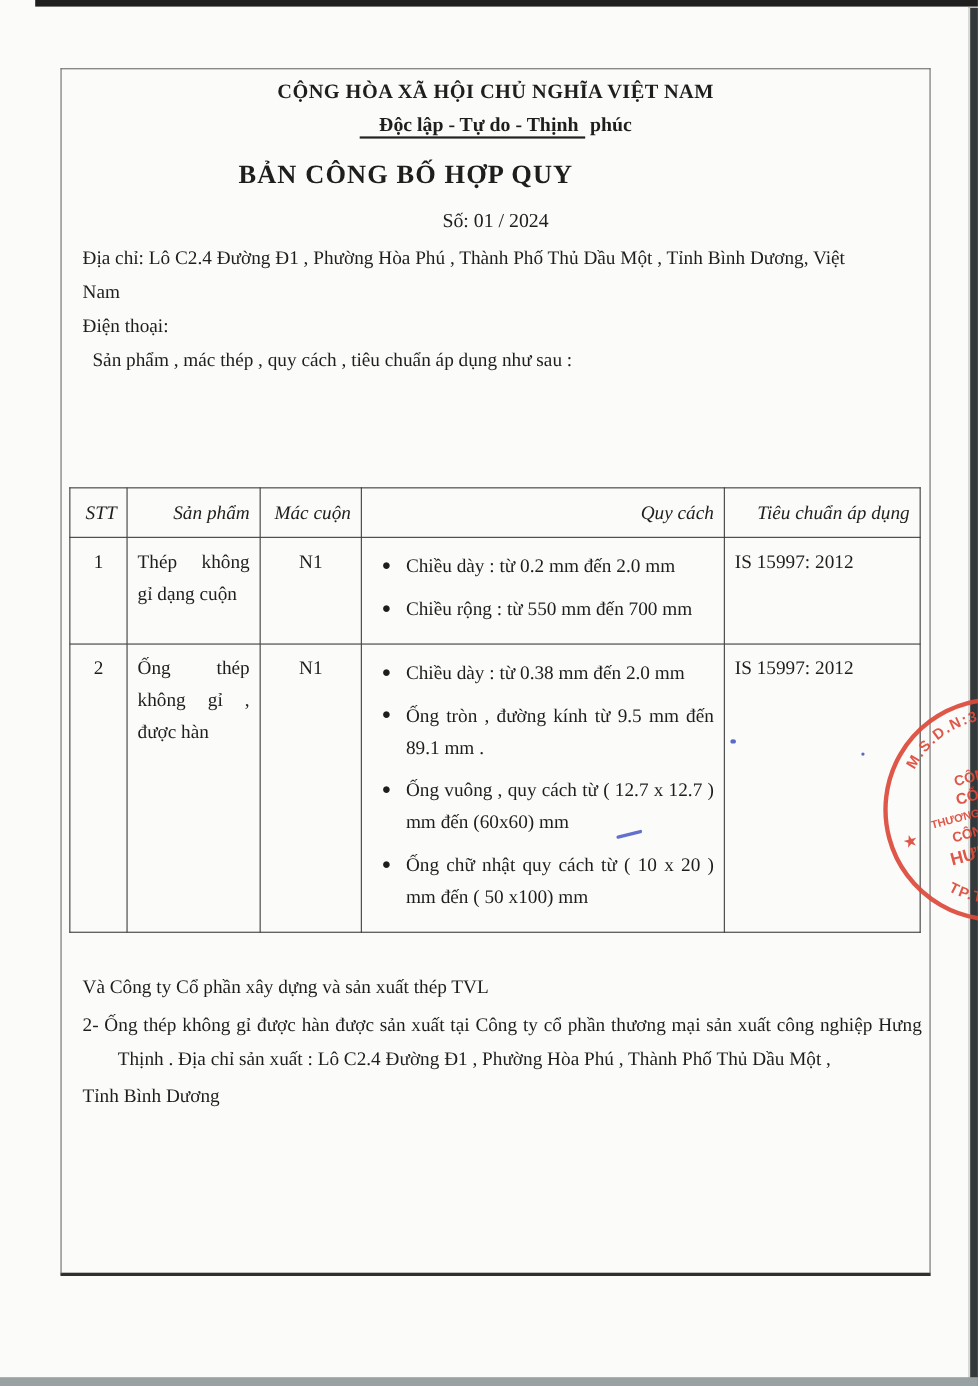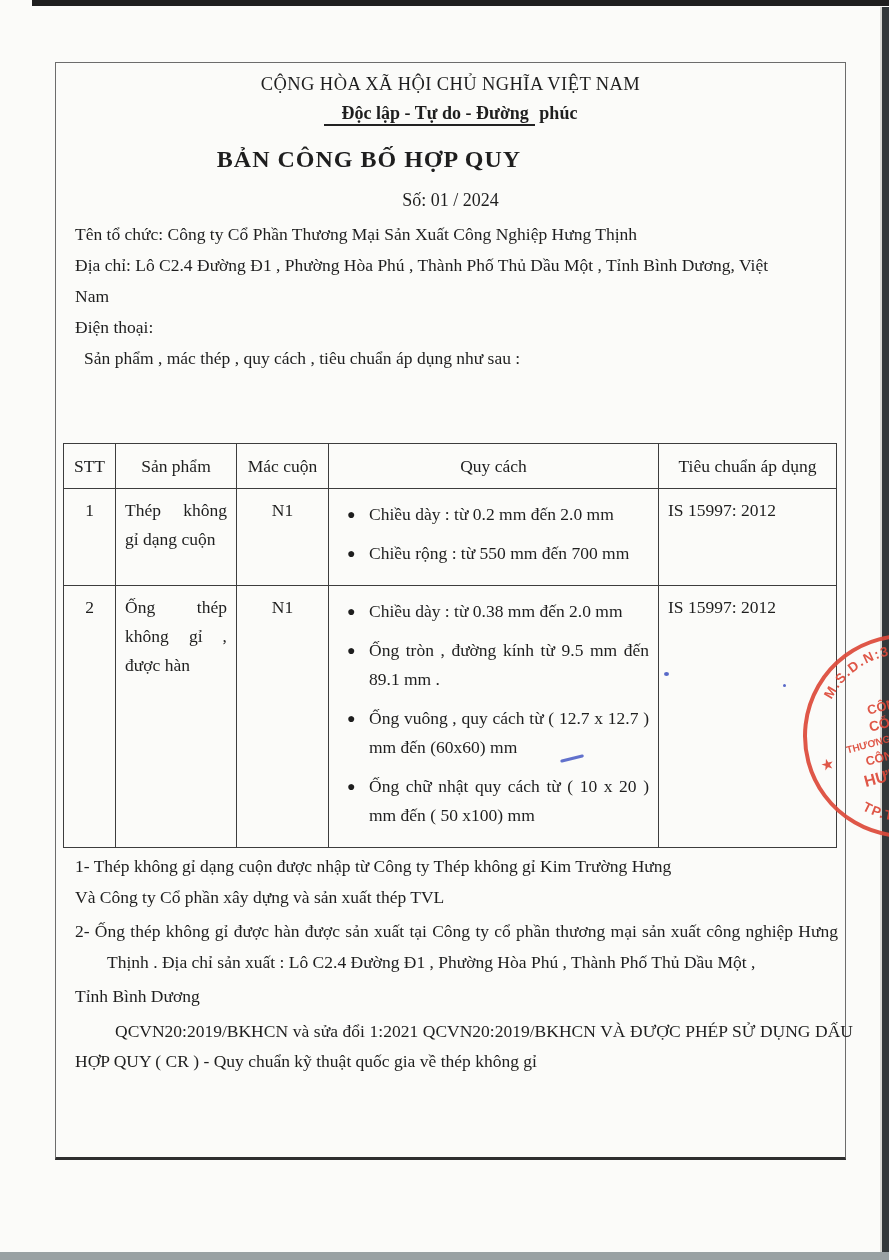--- a/index.html
+++ b/index.html
@@ -16,42 +16,42 @@
   .band-right{position:absolute;right:0;top:7px;bottom:0;width:7px;background:#33383a;border-left:2px solid #d8d8d4;}
   .band-bottom{position:absolute;left:0;bottom:0;width:100%;height:8px;background:#99a1a3;}
   
   .frame{
     position:absolute;left:55px;top:62px;width:791px;height:1098px;
     border:1.5px solid #6c6c6c;border-bottom:3px solid #2f2f2f;
     box-sizing:border-box;
   }
   
   .nat-header{position:absolute;left:55px;top:74px;width:791px;text-align:center;}
-  .nat-line1{font-size:18.5px;font-weight:normal;letter-spacing:.4px;}
+  .nat-line1{font-size:18.5px;font-weight:bold;letter-spacing:.4px;}
   .nat-line2{margin-top:8px;font-size:18px;font-weight:bold;}
   .nat-line2 .uline{border-bottom:2px solid #222;padding:0 6px 1px 18px;}
   .doc-title{position:absolute;left:55px;top:146px;width:628px;text-align:center;font-size:24px;font-weight:bold;letter-spacing:1px;}
   .doc-number{position:absolute;left:55px;top:190px;width:791px;text-align:center;font-size:18px;}
   
   .info{position:absolute;left:75px;top:219px;width:714px;font-size:17.5px;line-height:31px;}
   .info p{margin:0;}
   .info .indent{padding-left:9px;}
   .info .gap{margin-top:4px;}
   .bold{font-weight:bold;}
   
   table.spec{
     position:absolute;left:63px;top:443px;width:773px;
     border-collapse:collapse;table-layout:fixed;
     font-size:17.5px;line-height:29px;
   }
   table.spec th,table.spec td{
     border:1.4px solid #3d3d3d;vertical-align:top;
     padding:7px 9px;font-weight:normal;box-sizing:border-box;
   }
-  table.spec thead th{height:44px;text-align:center;padding-top:8px;}
+  table.spec thead th{height:44px;text-align:right;padding-top:8px;font-style:italic;}
   th.c-stt,td.c-stt{text-align:center;}
   td.c-grade{text-align:center;}
   td.c-prod{text-align:justify;padding:10px 9px;}
   tr.r1 td{height:95px;}
   tr.r2 td{height:238px;}
   td.c-spec{padding:10px 12px 10px 14px;}
   .spec-item{display:flex;margin:4px 0 10px 0;}
   .spec-item .bullet{width:22px;flex:0 0 22px;font-size:14px;line-height:29px;padding-left:9px;}
   .spec-item .spec-text{flex:1;text-align:justify;}
   
@@ -74,28 +74,27 @@
 <div class="page">
 
   <div class="band-top"></div>
   <div class="band-right"></div>
   <div class="band-bottom"></div>
 
   <div class="frame"></div>
 
   <div class="nat-header">
     <div class="nat-line1">CỘNG HÒA XÃ HỘI CHỦ NGHĨA VIỆT NAM</div>
-    <div class="nat-line2"><span class="uline">Độc lập - Tự do - Đường</span><span> phúc</span></div>
+    <div class="nat-line2"><span class="uline">Độc lập - Tự do - Thịnh</span><span> phúc</span></div>
   </div>
 
   <div class="doc-title">BẢN CÔNG BỐ HỢP QUY</div>
   <div class="doc-number">Số: 01 / 2024</div>
 
   <div class="info">
-    <p>Tên tổ chức: Công ty Cổ Phần Thương Mại Sản Xuất Công Nghiệp Hưng Thịnh</p>
     <p>Địa chỉ: Lô C2.4 Đường Đ1 , Phường Hòa Phú , Thành Phố Thủ Dầu Một , Tỉnh Bình Dương, Việt Nam</p>
     <p>Điện thoại:</p>
     <p class="indent">Sản phẩm , mác thép , quy cách , tiêu chuẩn áp dụng như sau :</p>
   </div>
 
   <table class="spec">
     <colgroup>
       <col style="width:52px">
         <col style="width:121px">
         <col style="width:92px">
@@ -149,24 +148,23 @@
               <span class="bullet">●</span>
               <span class="spec-text">Ống chữ nhật quy cách từ ( 10 x 20 ) mm đến ( 50 x100) mm</span>
             </div>
         </td>
         <td>IS 15997: 2012</td>
       </tr>
     </tbody>
   </table>
 
   <div class="notes">
-    <p class="n-ml"><span>1-  Thép không gỉ dạng cuộn được nhập từ Công ty Thép không gỉ Kim Trường Hưng</span><br><span>Và Công ty Cổ phần xây dựng và sản xuất thép TVL</span></p>
+    <p class="n-ml"><br><span>Và Công ty Cổ phần xây dựng và sản xuất thép TVL</span></p>
     <p class="note2">2-  Ống thép không gỉ được hàn được sản xuất tại Công ty cổ phần thương mại sản xuất công nghiệp Hưng Thịnh . Địa chỉ sản xuất : Lô C2.4 Đường Đ1 , Phường Hòa Phú , Thành Phố Thủ Dầu Một ,</p>
     <p class="n-ml">Tỉnh Bình Dương</p>
-    <p class="regulation">QCVN20:2019/BKHCN và sửa đổi 1:2021 QCVN20:2019/BKHCN VÀ ĐƯỢC PHÉP SỬ DỤNG DẤU HỢP QUY ( CR ) -  Quy chuẩn kỹ thuật quốc gia về thép không gỉ</p>
   </div>
 
   <div class="stamp">
     <svg width="220" height="220" viewBox="0 0 220 220">
       <circle cx="110" cy="110" r="100" fill="none" stroke="#dd4a3a" stroke-width="4"></circle>
       <path id="arcTop" d="M 30.8 131.2 A 82 82 0 1 1 189.2 131.2" fill="none"></path>
       <path id="arcBottom" d="M 33.3 148 A 86 86 0 0 0 186.7 148" fill="none"></path>
       <text font-size="13.5" fill="#dd4a3a" letter-spacing="1.5"><textPath href="#arcTop" startOffset="50%" text-anchor="middle">M.S.D.N:37022668</textPath></text>
       <text font-size="13.5" fill="#dd4a3a" letter-spacing="1.5"><textPath href="#arcBottom" startOffset="50%" text-anchor="middle">TP.THỦ DẦU MỘT</textPath></text>
       <text x="22" y="122" font-size="13" fill="#dd4a3a">★</text>

